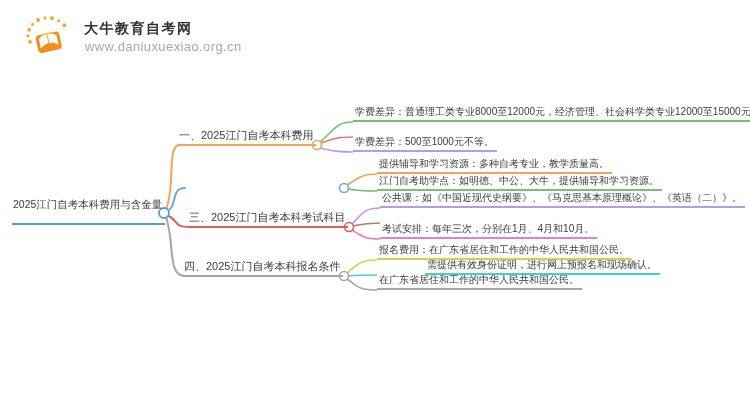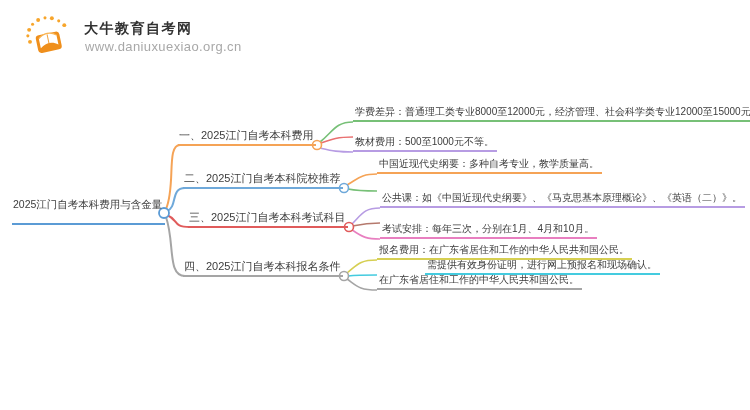--- a/index.html
+++ b/index.html
@@ -83,28 +83,28 @@
     <circle cx="164" cy="213" r="5" fill="#ffffff" stroke-width="1.8" stroke="#5b9bd5"></circle>
     <circle cx="317" cy="145" r="4.5" fill="#ffffff" stroke-width="1.6" stroke="#f5a356"></circle>
     <circle cx="344" cy="188" r="4.5" fill="#ffffff" stroke-width="1.6" stroke="#6fa9da"></circle>
     <circle cx="349" cy="227" r="4.5" fill="#ffffff" stroke-width="1.6" stroke="#e05b5b"></circle>
     <circle cx="344" cy="276" r="4.5" fill="#ffffff" stroke-width="1.6" stroke="#a5a5a5"></circle>
   </svg>
 
   <div class="node root-label" style="left: 12px; top: 197px; border-bottom-color: rgb(91, 155, 213);">2025江门自考本科费用与含金量</div>
 
   <div class="node branch-label" style="left: 178px; top: 128px; border-bottom-color: rgb(245, 163, 86);">一、2025江门自考本科费用</div>
-  <div class="node branch-label" style="left: 183px; top: 171px; border-bottom-color: rgb(111, 169, 218);">二、2025江门自考本科院校推荐</div>
   <div class="node branch-label" style="left: 188px; top: 210px; border-bottom-color: rgb(224, 91, 91);">三、2025江门自考本科考试科目</div>
   <div class="node branch-label" style="left: 183px; top: 259px; border-bottom-color: rgb(165, 165, 165);">四、2025江门自考本科报名条件</div>
 
   <div class="node leaf-label" style="left: 353px; top: 106px; border-bottom-color: rgb(119, 192, 119);">学费差异：普通理工类专业8000至12000元，经济管理、社会科学类专业12000至15000元。</div>
-  <div class="node leaf-label" style="left: 353px; top: 136px; border-bottom-color: rgb(183, 156, 227);">教材费用：500至1000元不等。</div>
+  <div class="node leaf-label" style="left: 353px; top: 136px; border-bottom-color: rgb(183, 156, 227);">学费差异：500至1000元不等。</div>
 
-  <div class="node leaf-label" style="left: 377px; top: 158px; border-bottom-color: rgb(245, 163, 86);">中国近现代史纲要：多种自考专业，教学质量高。</div>
+  <div class="node leaf-label" style="left: 377px; top: 158px; border-bottom-color: rgb(245, 163, 86);">提供辅导和学习资源：多种自考专业，教学质量高。</div>
+  <div class="node leaf-label" style="left: 377px; top: 175px; border-bottom-color: rgb(119, 192, 119);">江门自考助学点：如明德、中公、大牛，提供辅导和学习资源。</div>
 
   <div class="node leaf-label" style="left: 380px; top: 192px; border-bottom-color: rgb(183, 156, 227);">公共课：如《中国近现代史纲要》、《马克思基本原理概论》、《英语（二）》。</div>
   <div class="node leaf-label" style="left: 380px; top: 223px; border-bottom-color: rgb(232, 127, 192);">考试安排：每年三次，分别在1月、4月和10月。</div>
 
   <div class="node leaf-label" style="left: 377px; top: 244px; border-bottom-color: rgb(214, 207, 82);">报名费用：在广东省居住和工作的中华人民共和国公民。</div>
   <div class="node leaf-label" style="left: 377px; top: 259px; border-bottom-color: rgb(68, 203, 223); margin-left: 48px;">需提供有效身份证明，进行网上预报名和现场确认。</div>
   <div class="node leaf-label" style="left: 377px; top: 274px; border-bottom-color: rgb(165, 165, 165);">在广东省居住和工作的中华人民共和国公民。</div>
 
 </div>
 

